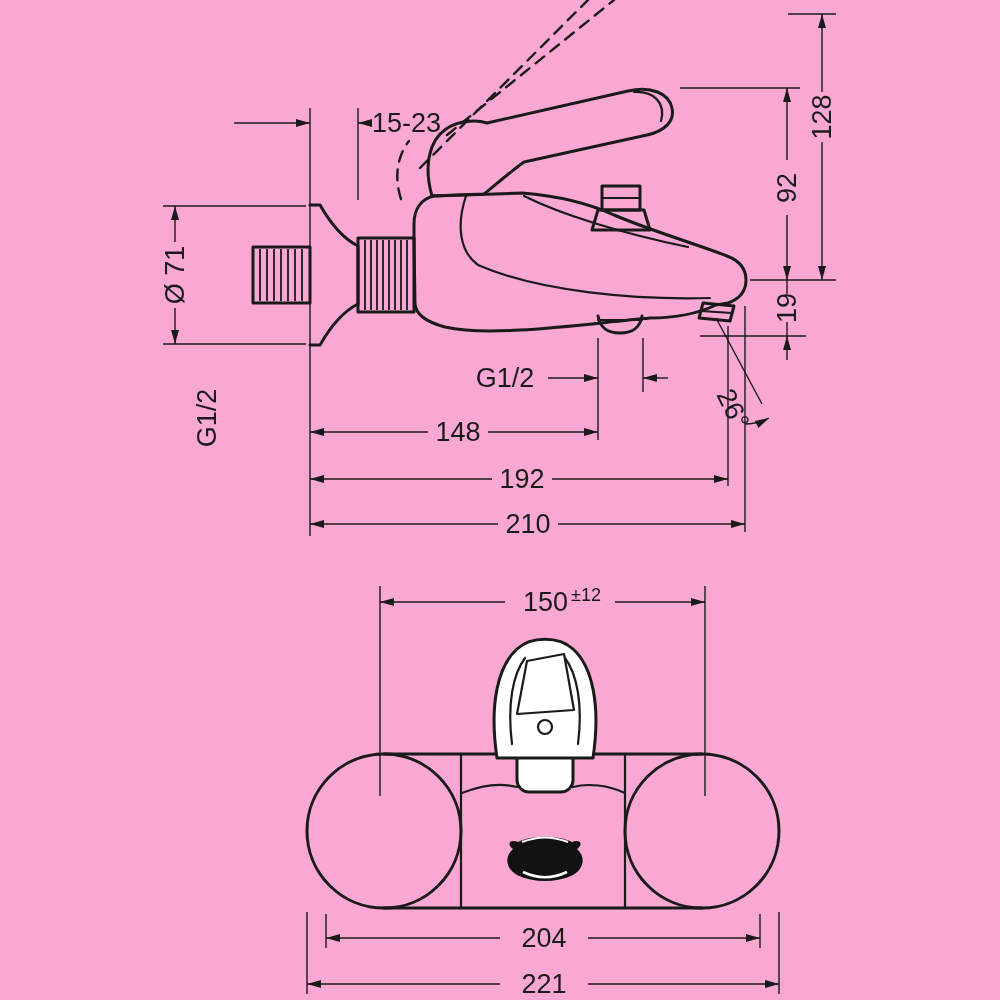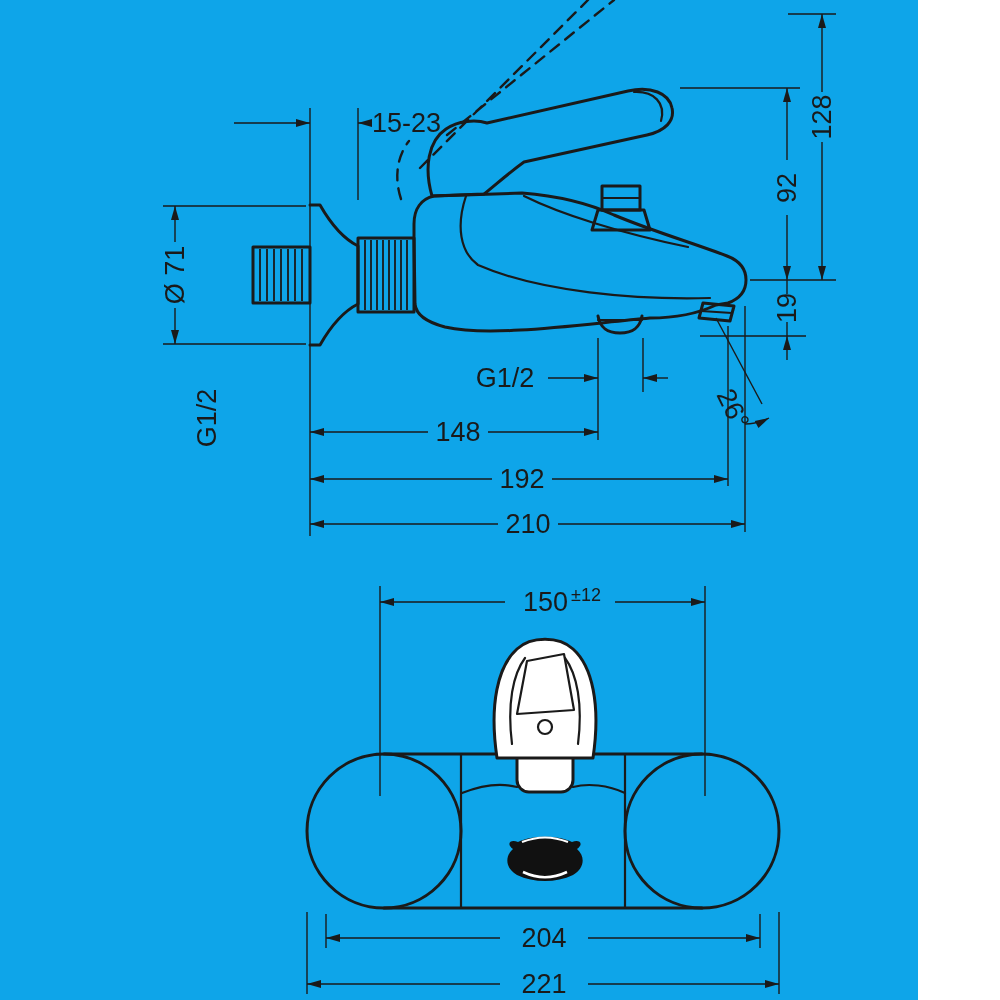--- a/index.html
+++ b/index.html
@@ -1,16 +1,16 @@
 <!DOCTYPE html>
 <html><head>
 <meta charset="utf-8">
 <style>
   html,body{margin:0;padding:0;background:#ffffff;}
-  .canvas{width:918px;height:1000px;background:#0ea5e9;position:relative;overflow:hidden;}
+  .canvas{width:1000px;height:1000px;background:#f9a8d4;position:relative;overflow:hidden;}
   svg{display:block;}
   .obj{stroke:#1a1a1a;stroke-width:3;fill:none;stroke-linecap:round;stroke-linejoin:round;}
   .w2{stroke-width:2.2;}
   .hatch{stroke:#1a1a1a;stroke-width:1.8;fill:none;}
   .fillw{fill:#ffffff;}
   .dim,.ext{stroke:#1a1a1a;stroke-width:1.4;fill:none;}
   .dash{stroke:#1a1a1a;stroke-width:2.4;fill:none;stroke-dasharray:11 8;stroke-linecap:round;}
   text{font-family:"Liberation Sans","DejaVu Sans",sans-serif;font-size:27px;fill:#1a1a1a;}
   .sup{font-size:18px;}
 </style>

